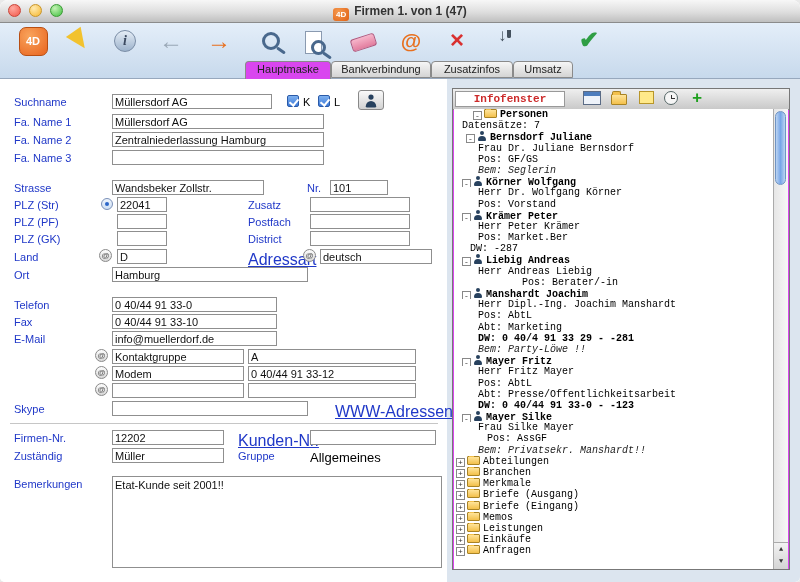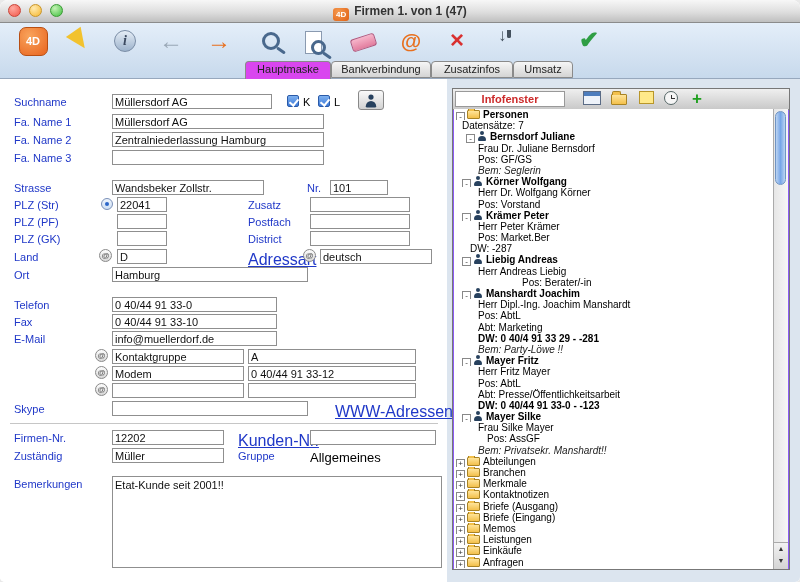--- a/index.html
+++ b/index.html
@@ -60,21 +60,21 @@
   .radio{position:absolute;width:12px;height:12px;box-sizing:border-box;border-radius:50%;background:linear-gradient(#eef4fc,#cfe0f4);border:1px solid #7a90b8;}
   .radio::after{content:"";position:absolute;left:3px;top:3px;width:4px;height:4px;border-radius:50%;background:#2c66c8;}
   .atbtn{position:absolute;width:13px;height:13px;box-sizing:border-box;border-radius:50%;border:1px solid #8a8a8a;background:linear-gradient(#fdfdfd,#d8d8d8);font-size:8px;line-height:11px;text-align:center;color:#555;cursor:pointer;}
   .personbtn{position:absolute;width:26px;height:20px;box-sizing:border-box;border:1px solid #888;border-radius:3px;background:linear-gradient(#fafafa,#d2d2d2);text-align:center;cursor:pointer;}
   .icon-person{display:inline-block;width:10px;height:10px;position:relative;margin-right:3px;vertical-align:-1px;}
   .icon-person::before{content:"";position:absolute;top:0;left:3px;width:4px;height:4px;border-radius:50%;background:#27415e;}
   .icon-person::after{content:"";position:absolute;bottom:0;left:1px;width:8px;height:5px;border-radius:4px 4px 1px 1px;background:#27415e;}
   .icon-person.big{margin:4px 0 0 0;transform:scale(1.3);}
 
   
-  .infopanel{position:absolute;left:452px;top:88px;width:338px;height:482px;border:1px solid #777;background:#8b5cf6;box-sizing:border-box;}
+  .infopanel{position:absolute;left:452px;top:88px;width:338px;height:482px;border:1px solid #777;background:#d946ef;box-sizing:border-box;font-family:Liberation Mono, monospace;}
   .ip-header{position:absolute;left:0;top:0;right:0;height:20px;background:linear-gradient(#efefef,#c9c9c9);border-bottom:1px solid #888;}
   .ip-title{position:absolute;left:2px;top:2px;width:108px;height:14px;background:#fff;border:1px solid #999;color:#cc2a2a;font-weight:bold;font-size:11px;line-height:14px;text-align:center;}
   .ip-ic{position:absolute;top:2px;width:18px;height:14px;box-sizing:border-box;cursor:pointer;}
   .ic-window{background:#eef3fa;border:1px solid #5a6b85;}
   .ic-window::before{content:"";position:absolute;left:0;right:0;top:0;height:4px;background:#4d7dbd;}
   .ic-folder2{width:16px;height:11px;top:5px;background:linear-gradient(#ffe49a,#f3c04b);border:1px solid #a98324;border-radius:1px;}
   .ic-folder2::before{content:"";position:absolute;top:-4px;left:0;width:7px;height:3px;background:#f3c04b;border:1px solid #a98324;border-bottom:none;border-radius:2px 2px 0 0;}
   .ic-note{background:#ffe98a;border:1px solid #b8962a;width:15px;height:13px;}
   .ic-clock{width:14px;height:14px;border-radius:50%;background:#f6f6f6;border:1px solid #566;}
   .ic-clock::before{content:"";position:absolute;left:6px;top:3px;width:1px;height:4px;background:#333;}
@@ -215,21 +215,21 @@
   <div class="infopanel">
     <div class="ip-header">
       <div class="ip-title">Infofenster</div>
       <span class="ip-ic ic-window" style="left:130px"></span>
       <span class="ip-ic ic-folder2" style="left:158px"></span>
       <span class="ip-ic ic-note" style="left:186px"></span>
       <span class="ip-ic ic-clock" style="left:211px"></span>
       <span class="ip-ic ic-plus" style="left:236px">+</span>
     </div>
     <div class="ip-tree">
-        <div class="tree-line" style="padding-left: 2px;"><span class="expander">-</span><span class="icon-folder"></span><span class="ttext b">Personen</span></div>
+        <div class="tree-line" style="padding-left: 19px;"><span class="expander">-</span><span class="icon-folder"></span><span class="ttext b">Personen</span></div>
         <div class="tree-line" style="padding-left: 8px;"><span class="ttext n">Datensätze: 7</span></div>
         <div class="tree-line" style="padding-left: 12px;"><span class="expander">-</span><span class="icon-person"></span><span class="ttext b">Bernsdorf Juliane</span></div>
         <div class="tree-line" style="padding-left: 24px;"><span class="ttext n">Frau Dr. Juliane Bernsdorf</span></div>
         <div class="tree-line" style="padding-left: 24px;"><span class="ttext n">Pos: GF/GS</span></div>
         <div class="tree-line" style="padding-left: 24px;"><span class="ttext i">Bem: Seglerin</span></div>
         <div class="tree-line" style="padding-left: 8px;"><span class="expander">-</span><span class="icon-person"></span><span class="ttext b">Körner Wolfgang</span></div>
         <div class="tree-line" style="padding-left: 24px;"><span class="ttext n">Herr Dr. Wolfgang Körner</span></div>
         <div class="tree-line" style="padding-left: 24px;"><span class="ttext n">Pos: Vorstand</span></div>
         <div class="tree-line" style="padding-left: 8px;"><span class="expander">-</span><span class="icon-person"></span><span class="ttext b">Krämer Peter</span></div>
         <div class="tree-line" style="padding-left: 24px;"><span class="ttext n">Herr Peter Krämer</span></div>
@@ -249,21 +249,20 @@
         <div class="tree-line" style="padding-left: 24px;"><span class="ttext n">Pos: AbtL</span></div>
         <div class="tree-line" style="padding-left: 24px;"><span class="ttext n">Abt: Presse/Öffentlichkeitsarbeit</span></div>
         <div class="tree-line" style="padding-left: 24px;"><span class="ttext b">DW: 0 40/44 91 33-0 - -123</span></div>
         <div class="tree-line" style="padding-left: 8px;"><span class="expander">-</span><span class="icon-person"></span><span class="ttext b">Mayer Silke</span></div>
         <div class="tree-line" style="padding-left: 24px;"><span class="ttext n">Frau Silke Mayer</span></div>
         <div class="tree-line" style="padding-left: 33px;"><span class="ttext n">Pos: AssGF</span></div>
         <div class="tree-line" style="padding-left: 24px;"><span class="ttext i">Bem: Privatsekr. Manshardt!!</span></div>
         <div class="tree-line" style="padding-left: 2px;"><span class="expander">+</span><span class="icon-folder"></span><span class="ttext n">Abteilungen</span></div>
         <div class="tree-line" style="padding-left: 2px;"><span class="expander">+</span><span class="icon-folder"></span><span class="ttext n">Branchen</span></div>
         <div class="tree-line" style="padding-left: 2px;"><span class="expander">+</span><span class="icon-folder"></span><span class="ttext n">Merkmale</span></div>
-        <div class="tree-line" style="padding-left: 2px;"><span class="expander">+</span><span class="icon-folder"></span><span class="ttext n">Kontaktnotizen</span></div>
         <div class="tree-line" style="padding-left: 2px;"><span class="expander">+</span><span class="icon-folder"></span><span class="ttext n">Briefe (Ausgang)</span></div>
         <div class="tree-line" style="padding-left: 2px;"><span class="expander">+</span><span class="icon-folder"></span><span class="ttext n">Briefe (Eingang)</span></div>
         <div class="tree-line" style="padding-left: 2px;"><span class="expander">+</span><span class="icon-folder"></span><span class="ttext n">Memos</span></div>
         <div class="tree-line" style="padding-left: 2px;"><span class="expander">+</span><span class="icon-folder"></span><span class="ttext n">Leistungen</span></div>
         <div class="tree-line" style="padding-left: 2px;"><span class="expander">+</span><span class="icon-folder"></span><span class="ttext n">Einkäufe</span></div>
         <div class="tree-line" style="padding-left: 2px;"><span class="expander">+</span><span class="icon-folder"></span><span class="ttext n">Anfragen</span></div>
       </div>
     <div class="ip-scroll">
       <div class="thumb"></div>
       <div class="sb-arrows">

